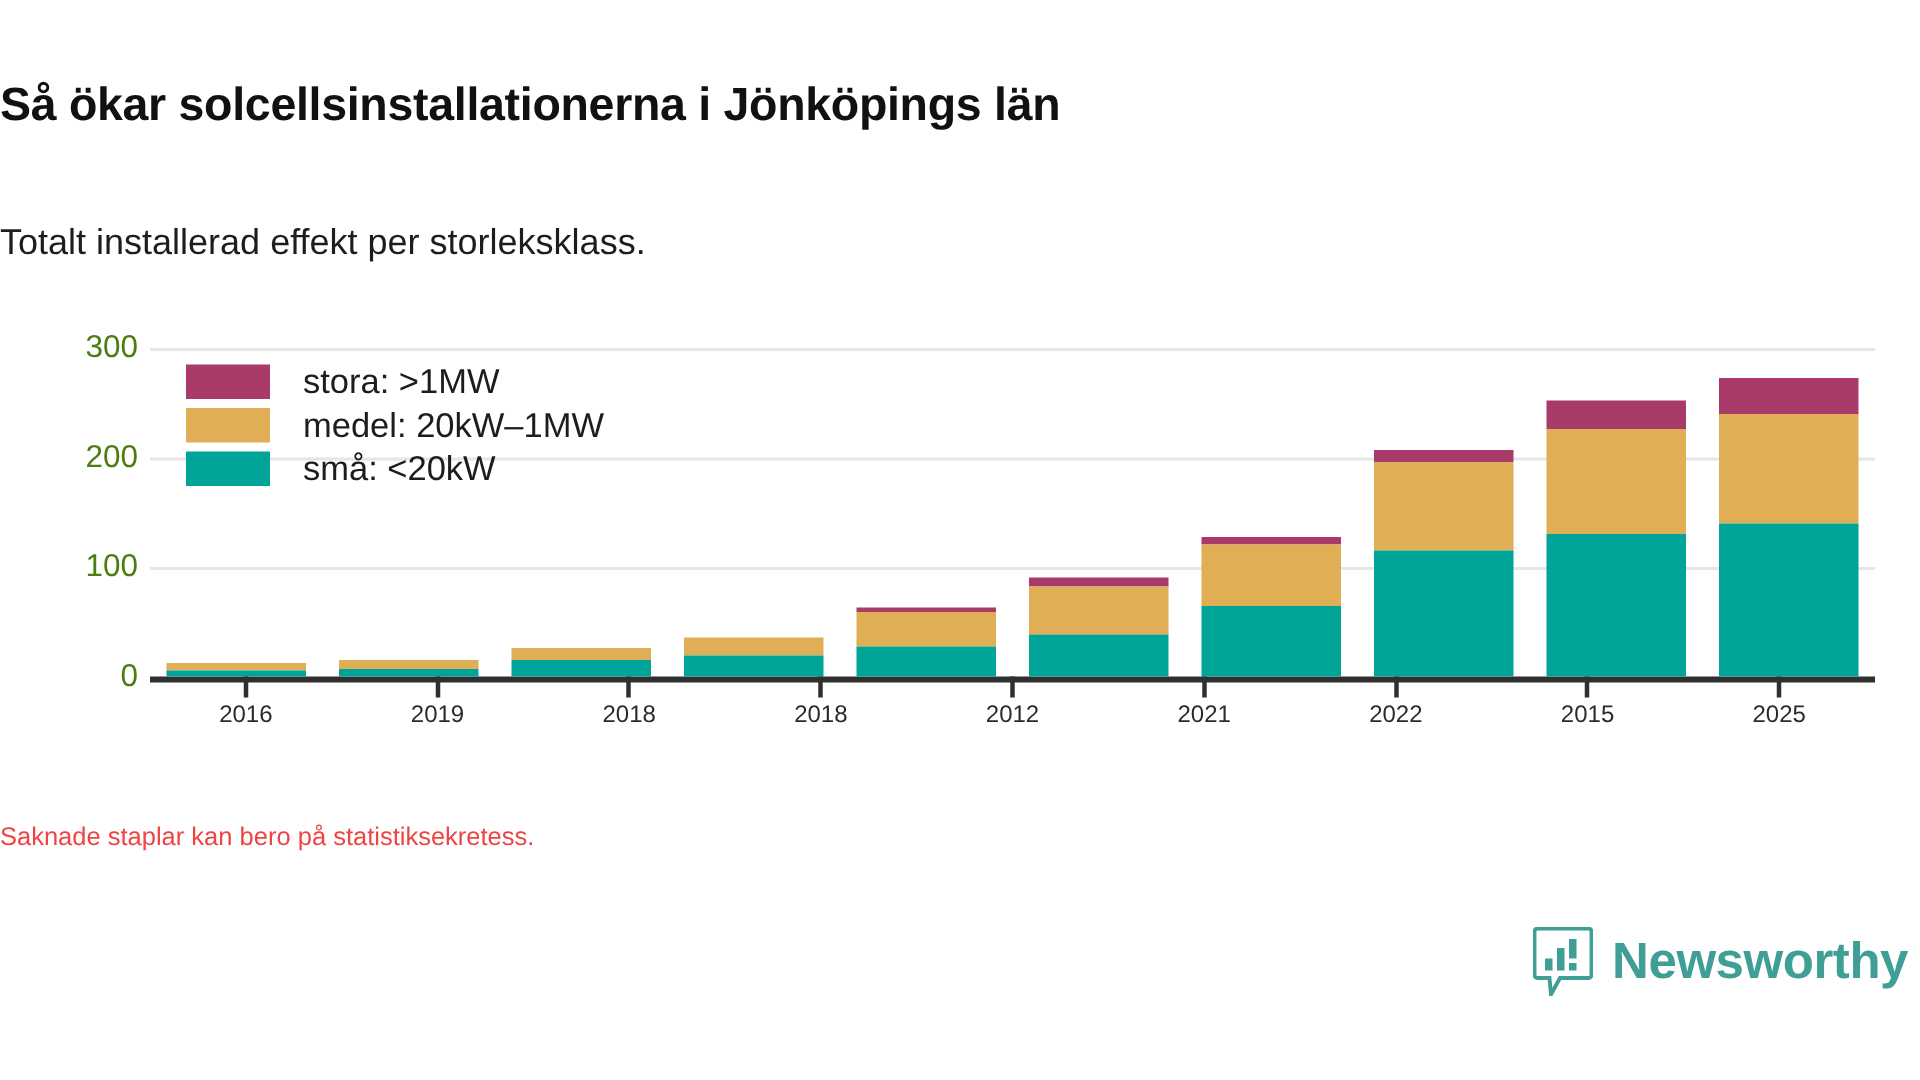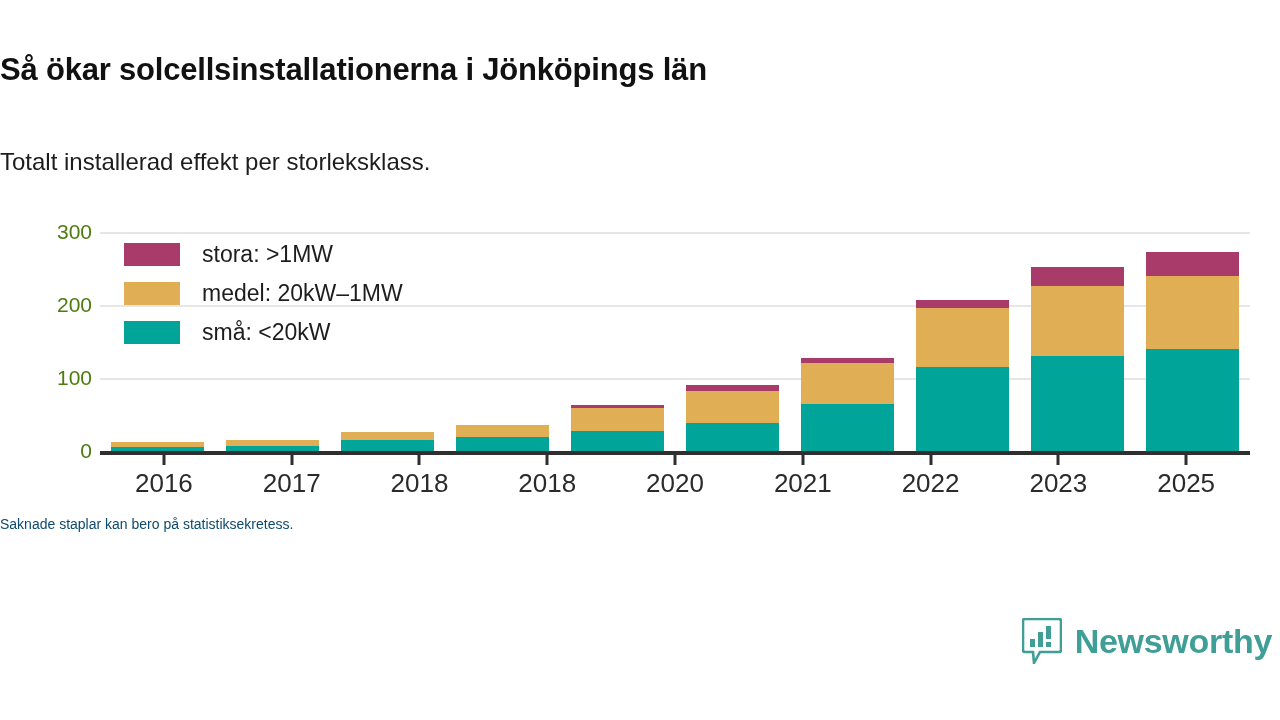--- a/index.html
+++ b/index.html
@@ -70,36 +70,36 @@
     display: flex;
   }
   .xslot { flex: 1 1 0; position: relative; }
   .xtick-mark {
     position: absolute; left: 50%; top: 0; width: 3px; height: 14px;
     background: #2f2f2f; transform: translateX(-50%);
   }
   .xtick-label {
     position: absolute; left: 50%; top: 17px;
     transform: translateX(-50%);
-    font-size: 26px; color: #2b2b2b; white-space: nowrap;
+    font-size: 16px; color: #2b2b2b; white-space: nowrap;
   }
 
   
   .legend {
     position: absolute; left: 124px; top: 240px;
-    display: flex; flex-direction: column; gap: 11px;
+    display: flex; flex-direction: column; gap: 1px;
   }
   .legend-row { display: flex; align-items: center; height: 28px; }
   .legend-swatch { width: 56px; height: 23px; margin-right: 22px; }
   .legend-label { font-size: 23px; color: #1d1d1d; white-space: nowrap; }
 
   
   .footnote {
-    position: absolute; left: 0; top: 516px;
-    font-size: 14px; color: #0c4a6e;
+    position: absolute; left: 0; top: 548px;
+    font-size: 17px; color: #ef4444;
   }
 
   
   .logo {
     position: absolute; right: 8px; top: 618px;
     display: flex; align-items: center; gap: 13px;
   }
   .logo-mark { width: 40px; height: 46px; display: block; }
   .logo-text {
     font-size: 34px; font-weight: bold; color: #3f9e95;
@@ -198,45 +198,45 @@
       <div class="ytick" style="top: 0px;">300</div>
     </div>
 
   <div class="xaxis" id="xaxis">
       <div class="xslot">
         <div class="xtick-mark"></div>
         <div class="xtick-label">2016</div>
       </div>
       <div class="xslot">
         <div class="xtick-mark"></div>
-        <div class="xtick-label">2017</div>
+        <div class="xtick-label">2019</div>
       </div>
       <div class="xslot">
         <div class="xtick-mark"></div>
         <div class="xtick-label">2018</div>
       </div>
       <div class="xslot">
         <div class="xtick-mark"></div>
         <div class="xtick-label">2018</div>
       </div>
       <div class="xslot">
         <div class="xtick-mark"></div>
-        <div class="xtick-label">2020</div>
+        <div class="xtick-label">2012</div>
       </div>
       <div class="xslot">
         <div class="xtick-mark"></div>
         <div class="xtick-label">2021</div>
       </div>
       <div class="xslot">
         <div class="xtick-mark"></div>
         <div class="xtick-label">2022</div>
       </div>
       <div class="xslot">
         <div class="xtick-mark"></div>
-        <div class="xtick-label">2023</div>
+        <div class="xtick-label">2015</div>
       </div>
       <div class="xslot">
         <div class="xtick-mark"></div>
         <div class="xtick-label">2025</div>
       </div>
     </div>
 
   <div class="legend" id="legend">
       <div class="legend-row">
         <div class="legend-swatch" style="background: rgb(169, 59, 107);"></div>

